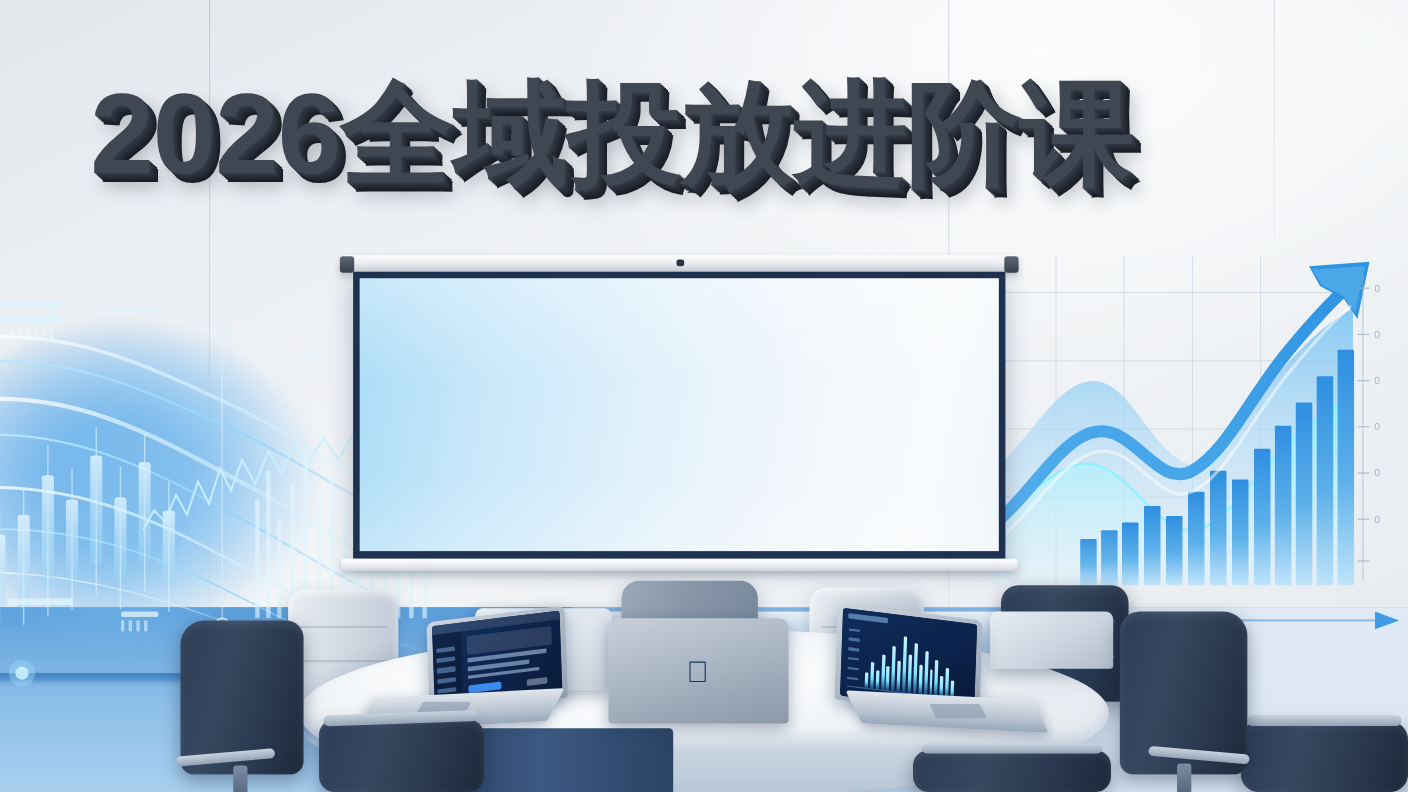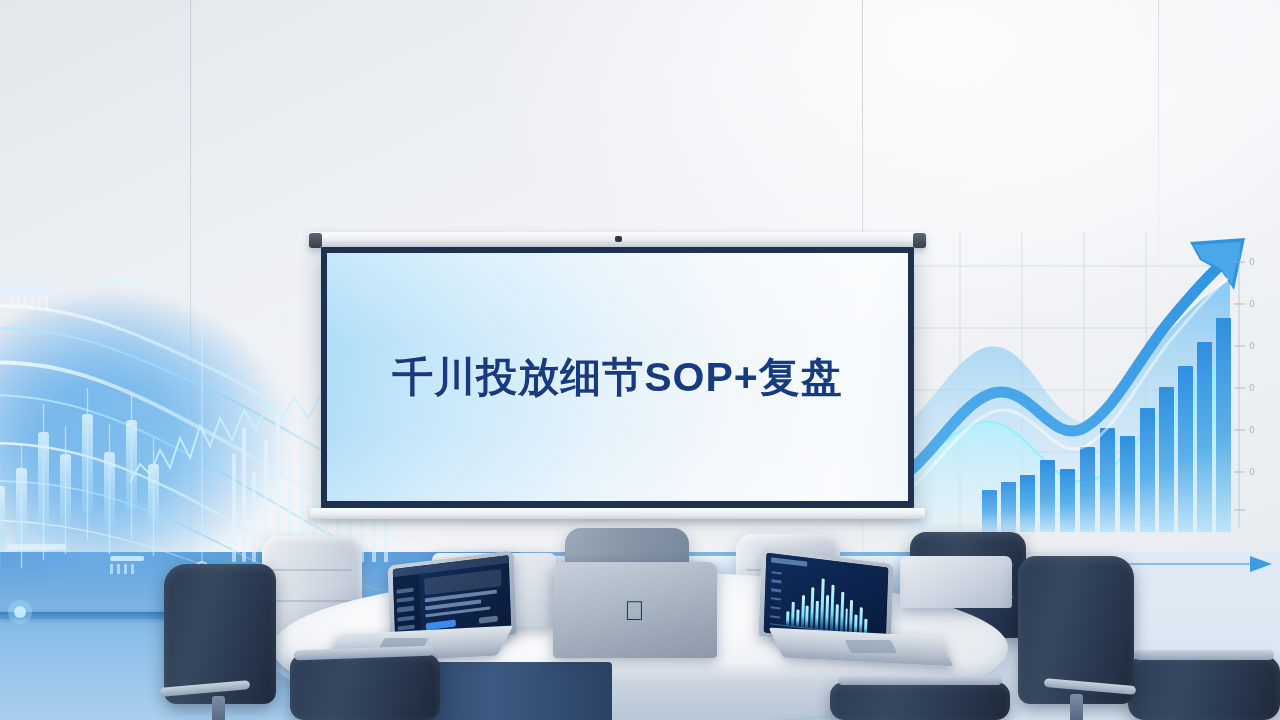--- a/index.html
+++ b/index.html
@@ -432,26 +432,26 @@
     </svg>
   </div>
 
   <div class="proj-wrap">
     <div class="proj-housing">
       <div class="proj-dot"></div>
     </div>
     <div class="proj-frame">
       <div class="proj-face">
         <div class="proj-sheen"></div>
-        <div class="proj-text">千川投放细节SOP+复盘</div>
       </div>
     </div>
     <div class="proj-bottombar"></div>
   </div>
 
+  <div class="headline">2026全域投放进阶课</div>
 
   <div class="chair c-light" style="left:258px; top:536px; width:108px; height:120px;">
     <div class="back" style="left:4px; top:0; width:100px; height:104px;">
       <div class="seam" style="top:32%"></div>
         <div class="seam" style="top:62%"></div>
     </div>
     <div class="stem" style="left:48px; top:100px; width:11px; height:22px;"></div>
   </div>
 
   <div class="chair c-grey" style="left:565px; top:528px; width:124px; height:118px;">

